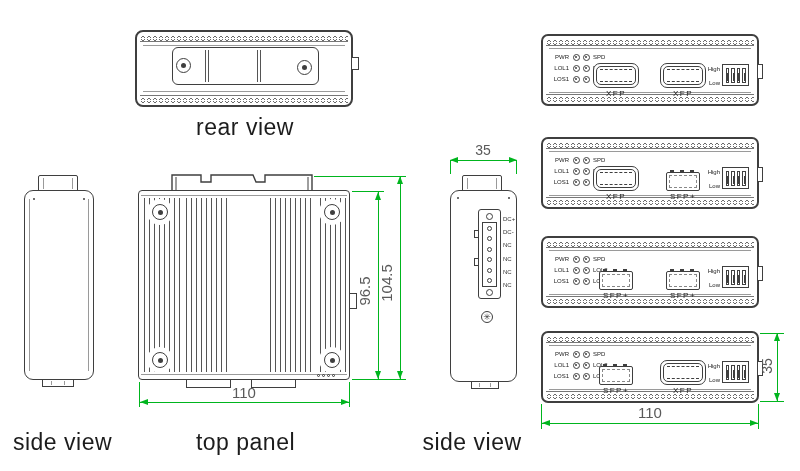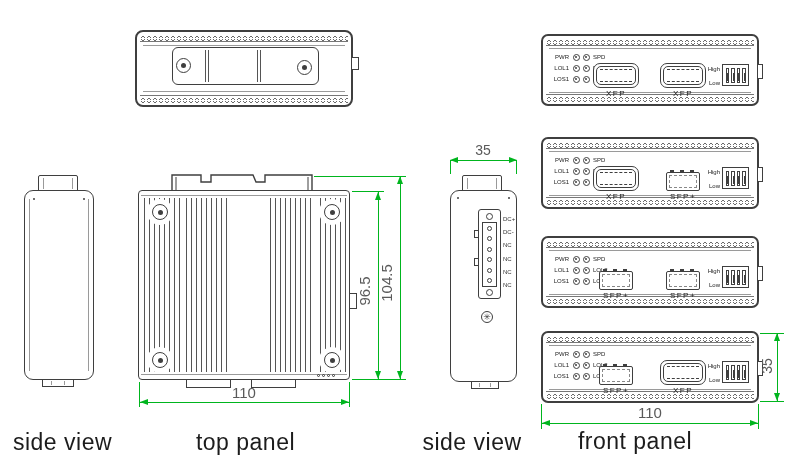--- a/index.html
+++ b/index.html
@@ -66,20 +66,21 @@
     <div class="hair" style="left:6px;right:6px;top:13px"></div>
     <div class="hair" style="left:6px;right:6px;bottom:13px"></div>
     <div class="outline" style="left:35px;top:15px;width:147px;height:38px;border-radius:6px;border-width:1.2px">
       <div class="abs" style="left:32px;top:2px;bottom:2px;width:4px;border-left:1px solid #555;border-right:1px solid #555"></div>
       <div class="abs" style="left:84px;top:2px;bottom:2px;width:4px;border-left:1px solid #555;border-right:1px solid #555"></div>
     </div>
     <div class="screw" style="left:39px;top:26px;width:15px;height:15px"></div>
     <div class="screw" style="left:160px;top:28px;width:15px;height:15px"></div>
     <div class="tab" style="right:-8px;top:25px;width:8px;height:13px"></div>
   </div>
+  <div class="view-label" style="left:183px;top:114px;width:124px">rear view</div>
 
   <div class="outline" style="left:38px;top:175px;width:40px;height:17px;border-radius:2px 2px 0 0">
     <div class="vhair" style="left:4px;top:2px;bottom:2px"></div>
     <div class="vhair" style="right:4px;top:2px;bottom:2px"></div>
   </div>
   <div class="outline" style="left:24px;top:190px;width:70px;height:190px;border-radius:9px">
     <div class="vhair" style="left:4px;top:8px;bottom:8px"></div>
     <div class="vhair" style="right:4px;top:8px;bottom:8px"></div>
     <div class="abs" style="left:8px;top:7px;width:2px;height:2px;background:var(--line);border-radius:50%"></div>
     <div class="abs" style="right:8px;top:7px;width:2px;height:2px;background:var(--line);border-radius:50%"></div>
@@ -375,15 +376,14 @@
   <div class="dim-v" style="left:777px;top:333px;height:68px"></div>
   <div class="ar up" style="left:774px;top:333px"></div>
   <div class="ar down" style="left:774px;top:393px"></div>
   <div class="dim-text rot" style="left:752px;top:358px;width:32px;height:16px;font-size:14px">35</div>
   <div class="dim-v" style="left:541px;top:404px;height:25px"></div>
   <div class="dim-v" style="left:758px;top:404px;height:25px"></div>
   <div class="dim-h" style="left:542px;top:423px;width:216px"></div>
   <div class="ar left" style="left:542px;top:420px"></div>
   <div class="ar right" style="left:750px;top:420px"></div>
   <div class="dim-text" style="left:620px;top:405px;width:60px">110</div>
-  <div class="view-label" style="left:565px;top:428px;width:140px">front panel</div>
 
 </div>
 
 </body></html>

